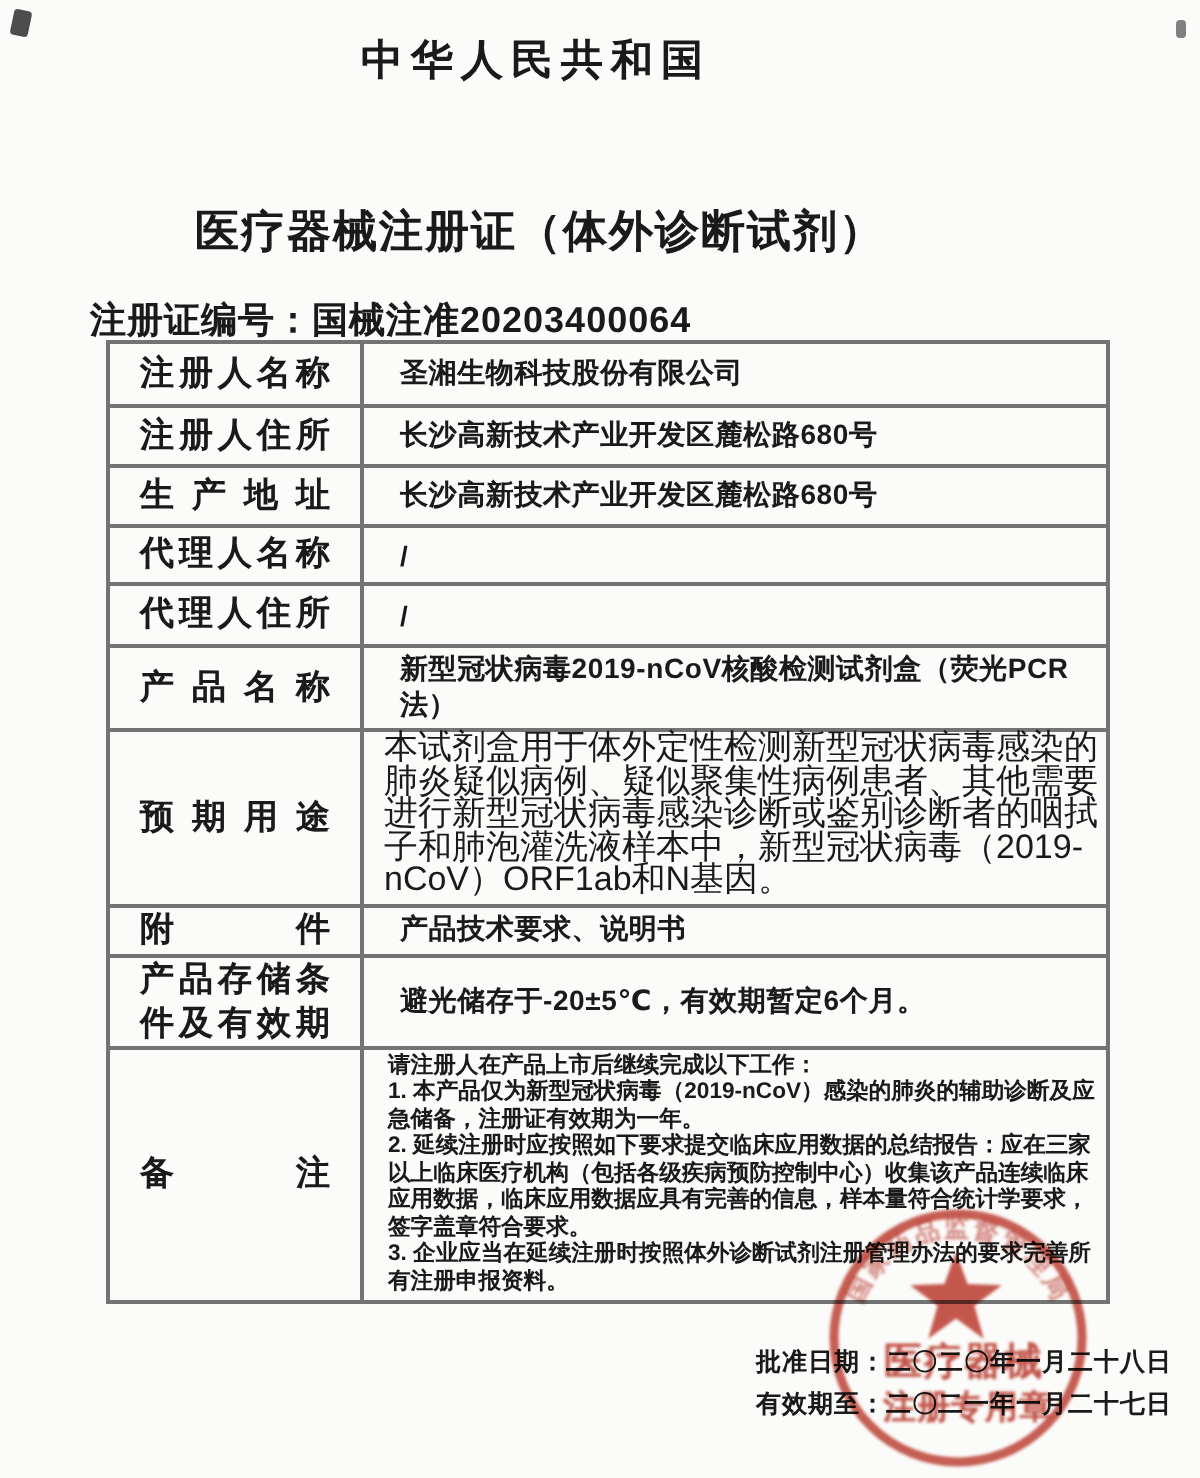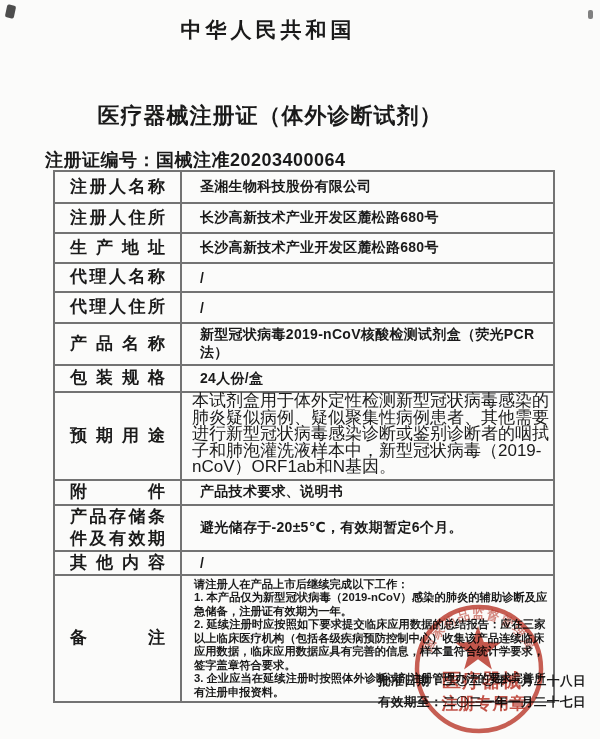--- a/index.html
+++ b/index.html
@@ -118,39 +118,31 @@
       <td class="val">/</td>
     </tr>
     <tr class="r4">
       <td class="lbl">代理人住所</td>
       <td class="val">/</td>
     </tr>
     <tr class="r5">
       <td class="lbl">产品名称</td>
       <td class="val">新型冠状病毒2019-nCoV核酸检测试剂盒（荧光PCR法）</td>
     </tr>
-    <tr class="r6">
-      <td class="lbl">包装规格</td>
-      <td class="val">24人份/盒</td>
-    </tr>
     <tr class="r8">
       <td class="lbl">预期用途</td>
       <td class="val val-use">本试剂盒用于体外定性检测新型冠状病毒感染的肺炎疑似病例、疑似聚集性病例患者、其他需要进行新型冠状病毒感染诊断或鉴别诊断者的咽拭子和肺泡灌洗液样本中，新型冠状病毒（2019-nCoV）ORF1ab和N基因。</td>
     </tr>
     <tr class="r9">
       <td class="lbl">附件</td>
       <td class="val">产品技术要求、说明书</td>
     </tr>
     <tr class="r10">
       <td class="lbl">产品存储条件及有效期</td>
       <td class="val">避光储存于-20±5℃，有效期暂定6个月。</td>
-    </tr>
-    <tr class="r11">
-      <td class="lbl">其他内容</td>
-      <td class="val">/</td>
     </tr>
     <tr class="r12">
       <td class="lbl">备注</td>
       <td class="val val-remark">
         <p>请注册人在产品上市后继续完成以下工作：</p>
         <p>1. 本产品仅为新型冠状病毒（2019-nCoV）感染的肺炎的辅助诊断及应急储备，注册证有效期为一年。</p>
         <p>2. 延续注册时应按照如下要求提交临床应用数据的总结报告：应在三家以上临床医疗机构（包括各级疾病预防控制中心）收集该产品连续临床应用数据，临床应用数据应具有完善的信息，样本量符合统计学要求，签字盖章符合要求。</p>
         <p>3. 企业应当在延续注册时按照体外诊断试剂注册管理办法的要求完善所有注册申报资料。</p>
       </td>
     </tr>

